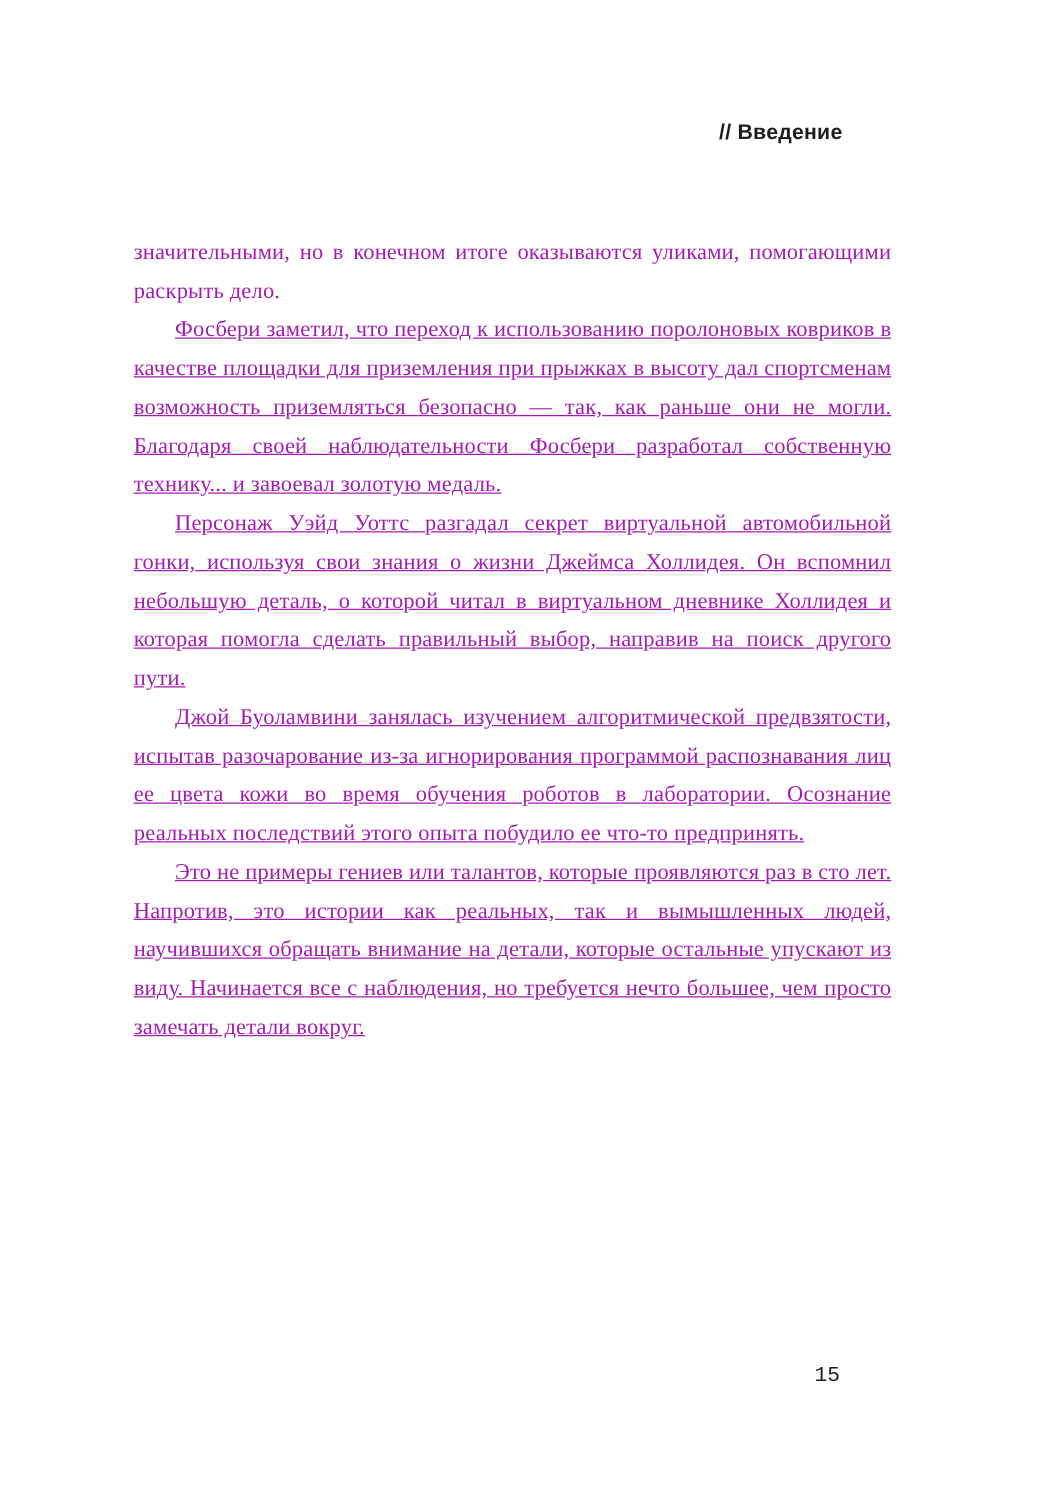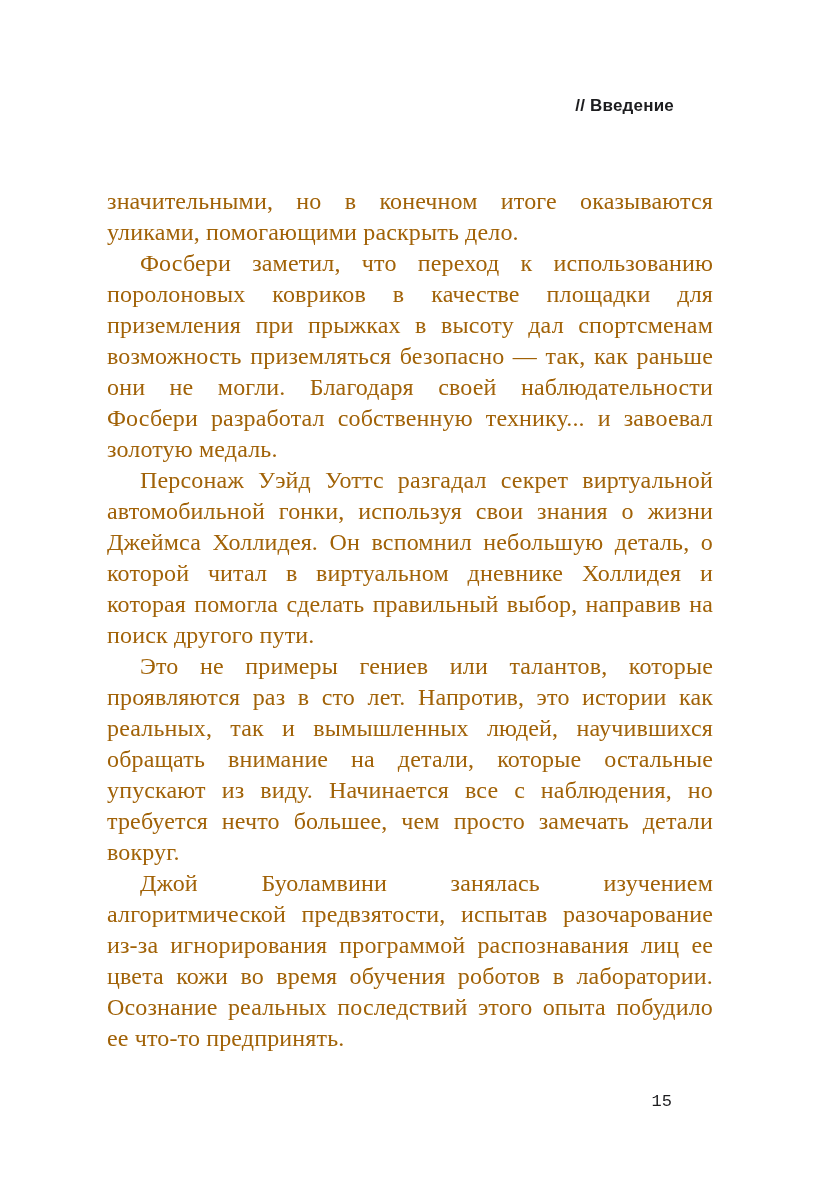--- a/index.html
+++ b/index.html
@@ -24,50 +24,51 @@
     font-weight: bold;
     font-size: 17px;
     letter-spacing: 0.2px;
     color: #1d1d1f;
   }
   .body-text {
     position: absolute;
     top: 186px;
     left: 107px;
     width: 606px;
-    font-size: 24px;
+    font-size: 18px;
     line-height: 31px;
     text-align: justify;
     letter-spacing: 0.15px;
-    color: #a16207;
+    color: #a21caf;
   }
   .body-text p {
     margin: 0;
     padding: 0;
   }
   .body-text p.indent {
     text-indent: 33px;
+    text-decoration: underline;
   }
   .page-number {
     position: absolute;
     top: 1092px;
     right: 132px;
     font-family: Liberation Mono, monospace;
     font-size: 17px;
     color: #1d1d1f;
   }
 </style>
 </head>
 <body>
 
 <div class="page">
   <div class="running-head">// Введение</div>
 
   <div class="body-text">
       <p>значительными, но в конечном итоге оказываются уликами, помогающими раскрыть дело.</p>
       <p class="indent">Фосбери заметил, что переход к использованию поролоновых ковриков в качестве площадки для приземления при прыжках в высоту дал спортсменам возможность приземляться безопасно — так, как раньше они не могли. Благодаря своей наблюдательности Фосбери разработал собственную технику... и завоевал золотую медаль.</p>
       <p class="indent">Персонаж Уэйд Уоттс разгадал секрет виртуальной автомобильной гонки, используя свои знания о жизни Джеймса Холлидея. Он вспомнил небольшую деталь, о которой читал в виртуальном дневнике Холлидея и которая помогла сделать правильный выбор, направив на поиск другого пути.</p>
+      <p class="indent">Джой Буоламвини занялась изучением алгоритмической предвзятости, испытав разочарование из-за игнорирования программой распознавания лиц ее цвета кожи во время обучения роботов в лаборатории. Осознание реальных последствий этого опыта побудило ее что-то предпринять.</p>
       <p class="indent">Это не примеры гениев или талантов, которые проявляются раз в сто лет. Напротив, это истории как реальных, так и вымышленных людей, научившихся обращать внимание на детали, которые остальные упускают из виду. Начинается все с наблюдения, но требуется нечто большее, чем просто замечать детали вокруг.</p>
-      <p class="indent">Джой Буоламвини занялась изучением алгоритмической предвзятости, испытав разочарование из-за игнорирования программой распознавания лиц ее цвета кожи во время обучения роботов в лаборатории. Осознание реальных последствий этого опыта побудило ее что-то предпринять.</p>
     </div>
 
   <div class="page-number">15</div>
 </div>
 
 </body></html>

